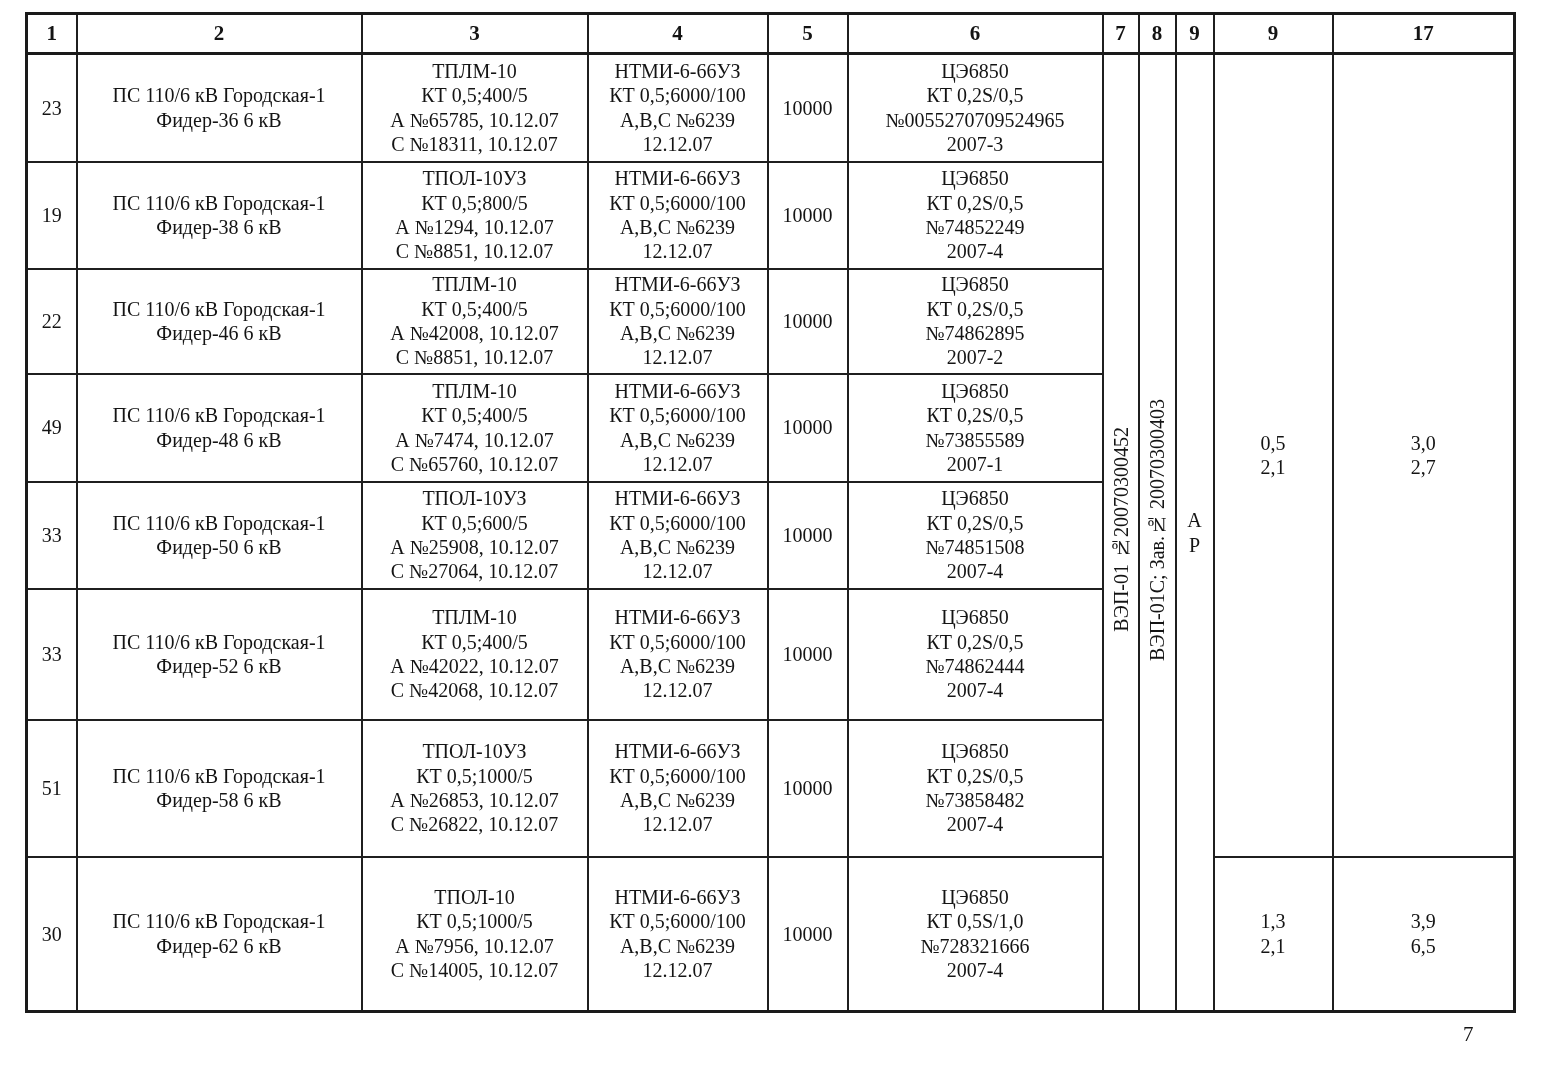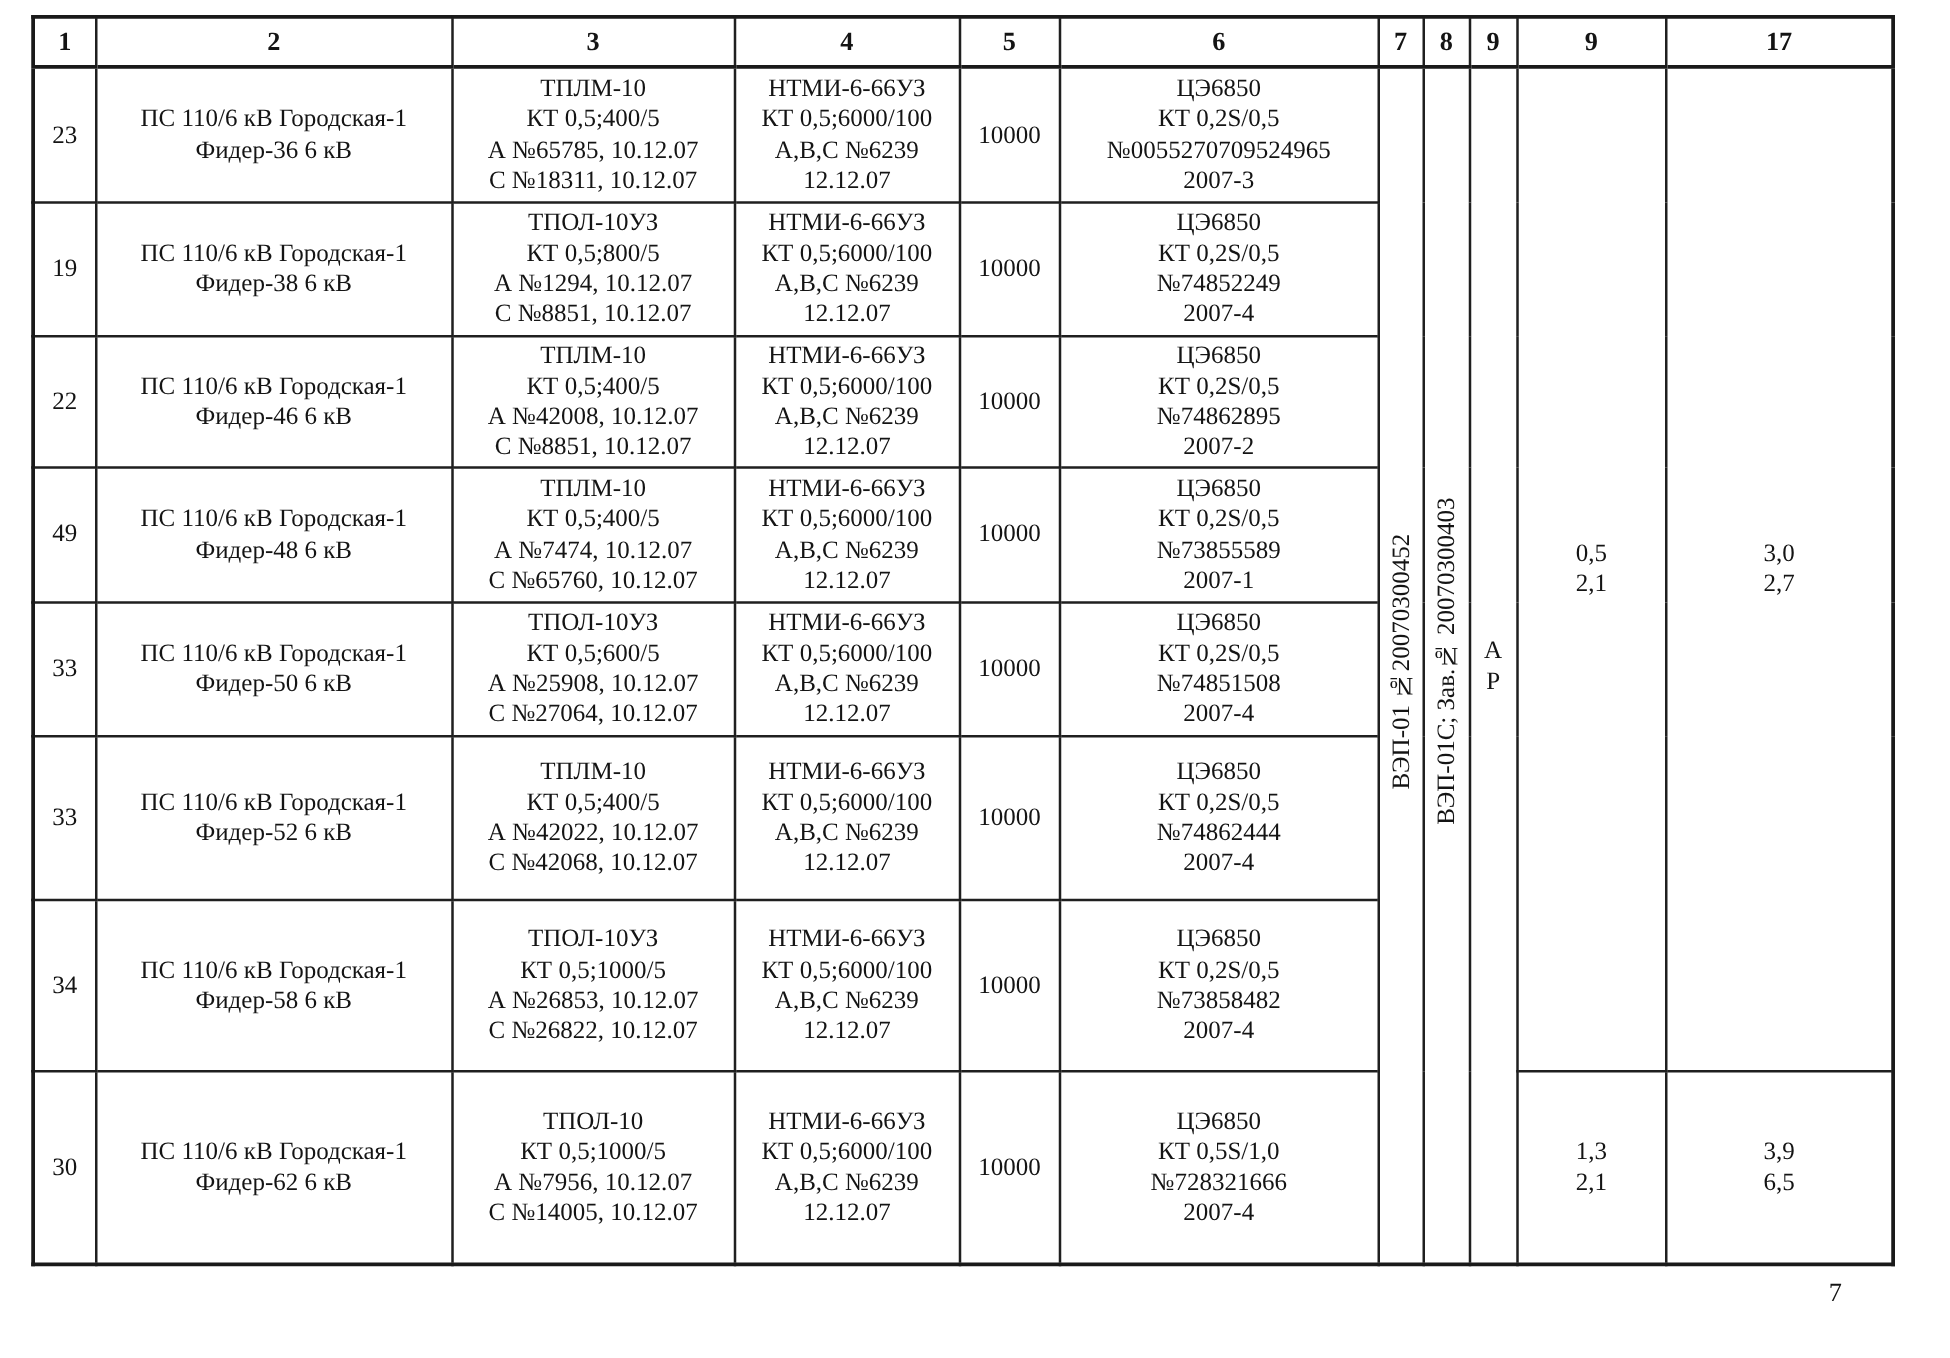--- a/index.html
+++ b/index.html
@@ -206,21 +206,21 @@
 А,В,С №6239
 12.12.07</td>
         <td>10000</td>
         <td>ЦЭ6850
 КТ 0,2S/0,5
 №74862444
 2007-4</td>
       </tr>
 
       <tr style="height:137px">
-        <td>34</td>
+        <td>51</td>
         <td>ПС 110/6 кВ Городская-1
 Фидер-58 6 кВ</td>
         <td>ТПОЛ-10УЗ
 КТ 0,5;1000/5
 А №26853, 10.12.07
 С №26822, 10.12.07</td>
         <td>НТМИ-6-66УЗ
 КТ 0,5;6000/100
 А,В,С №6239
 12.12.07</td>

